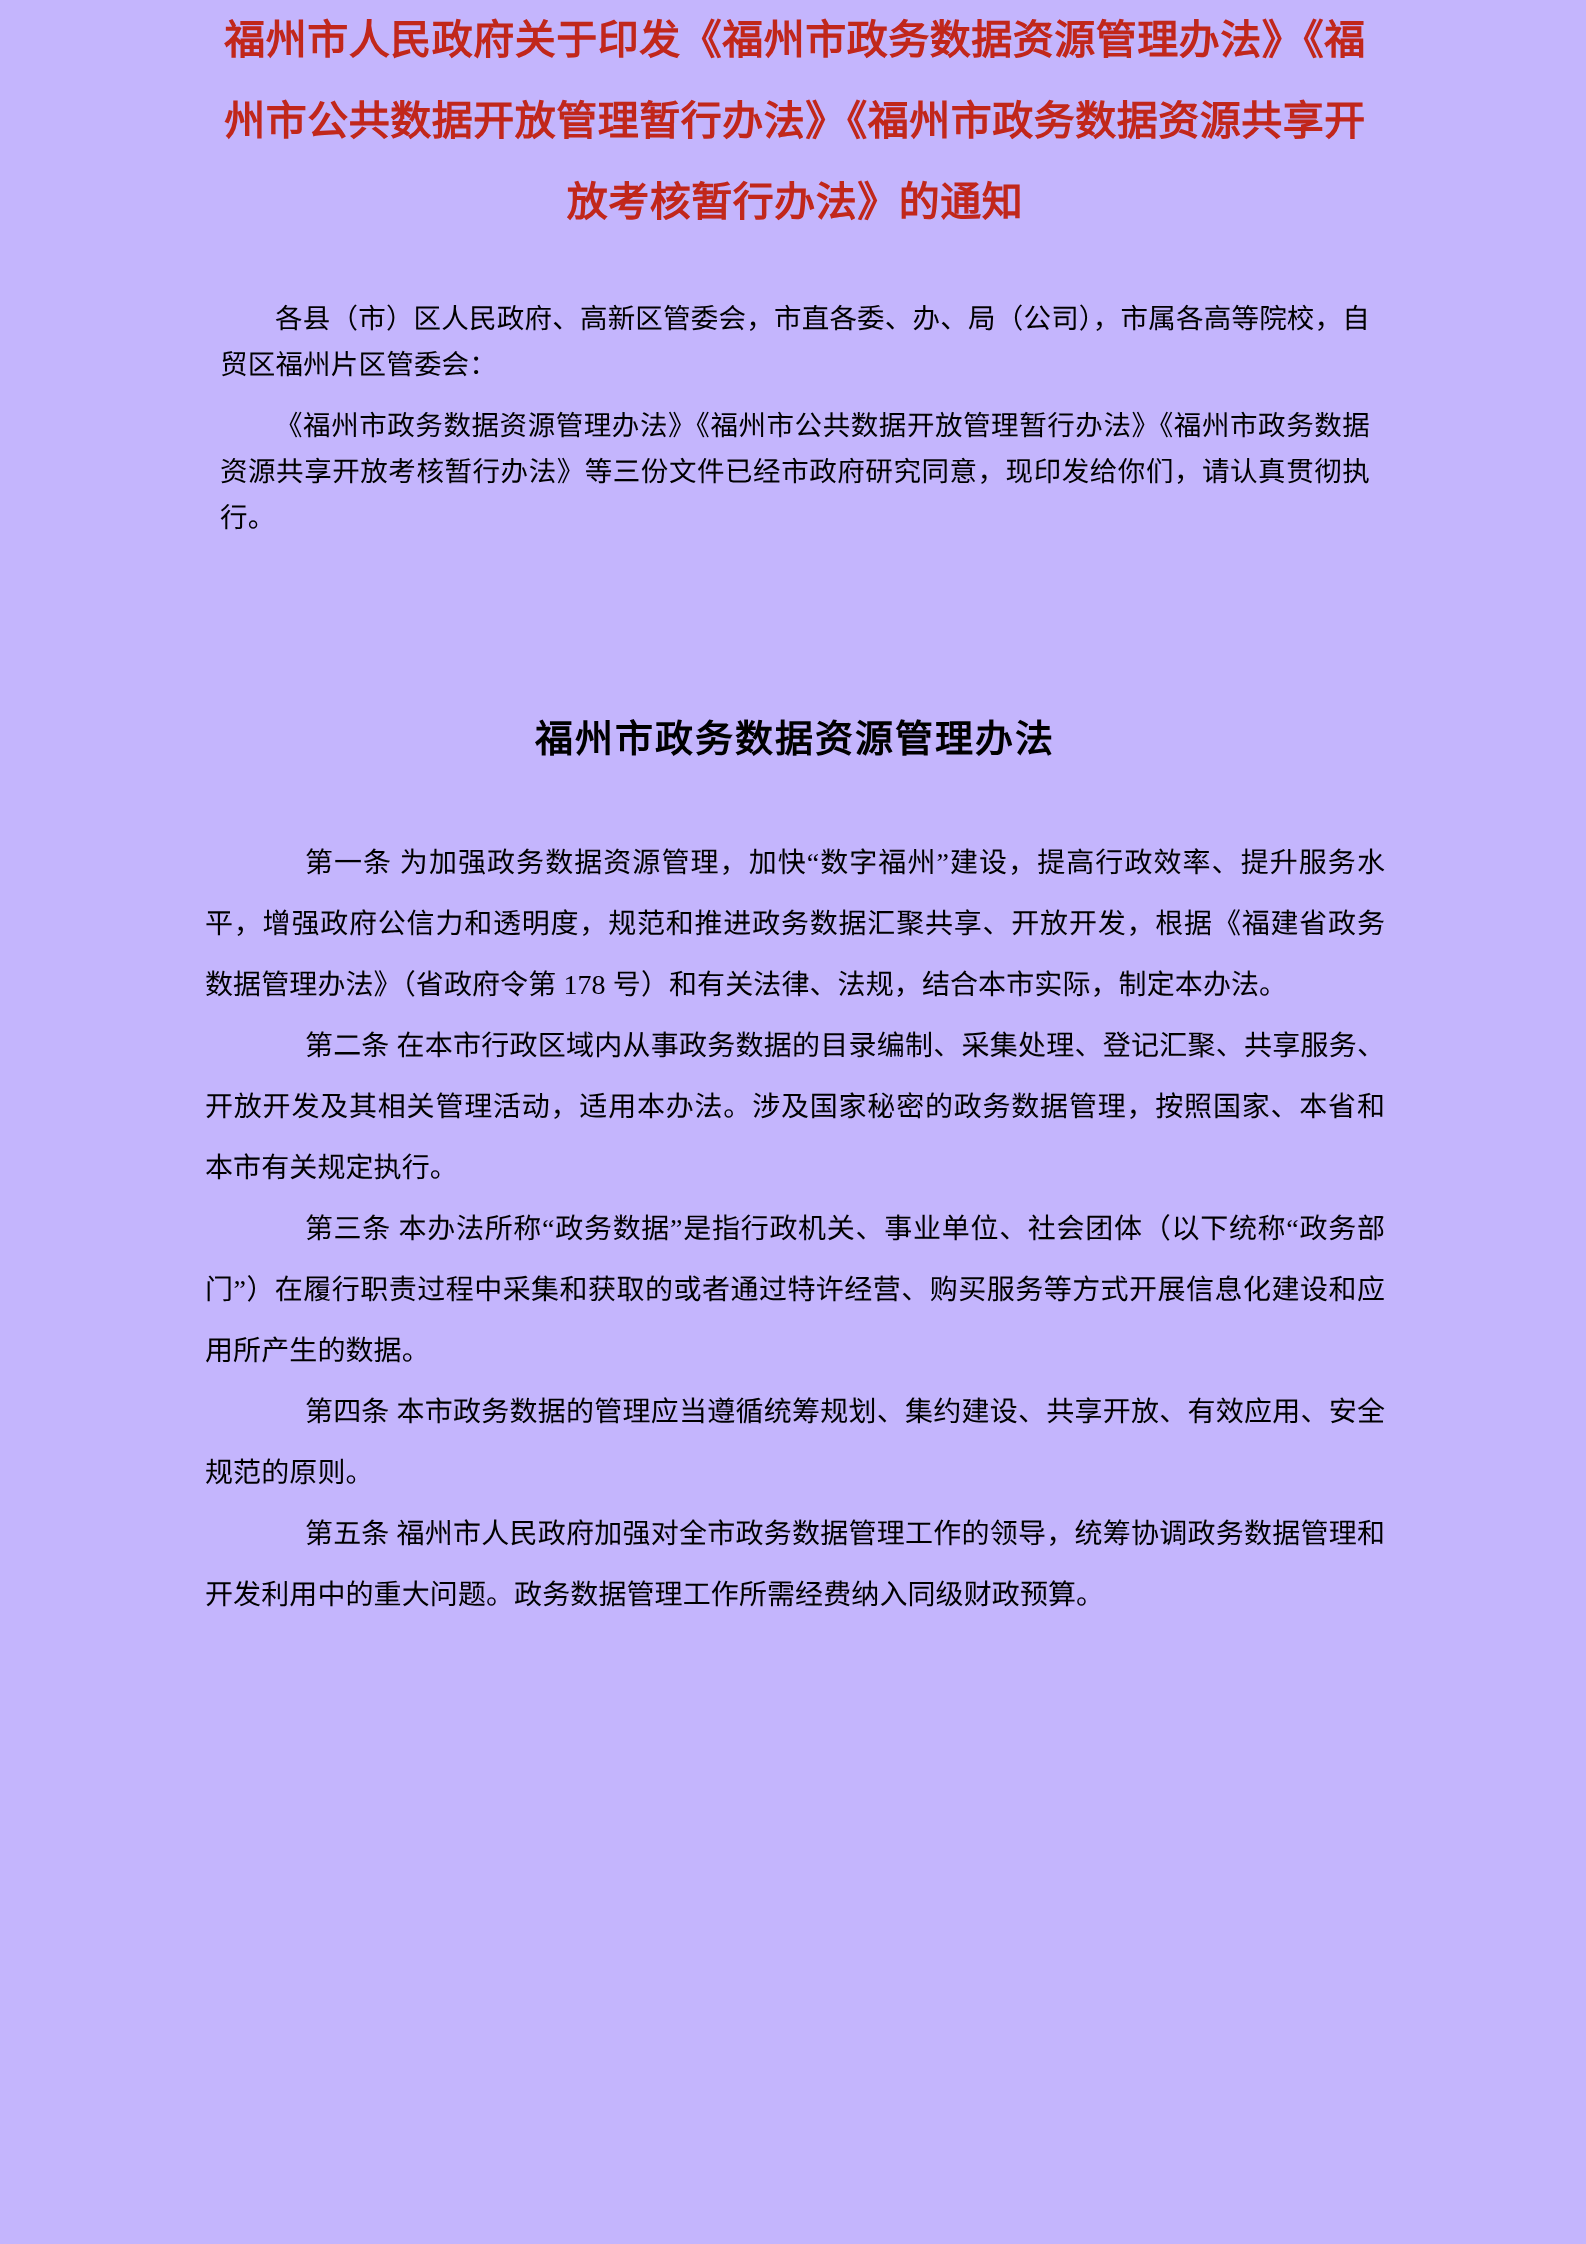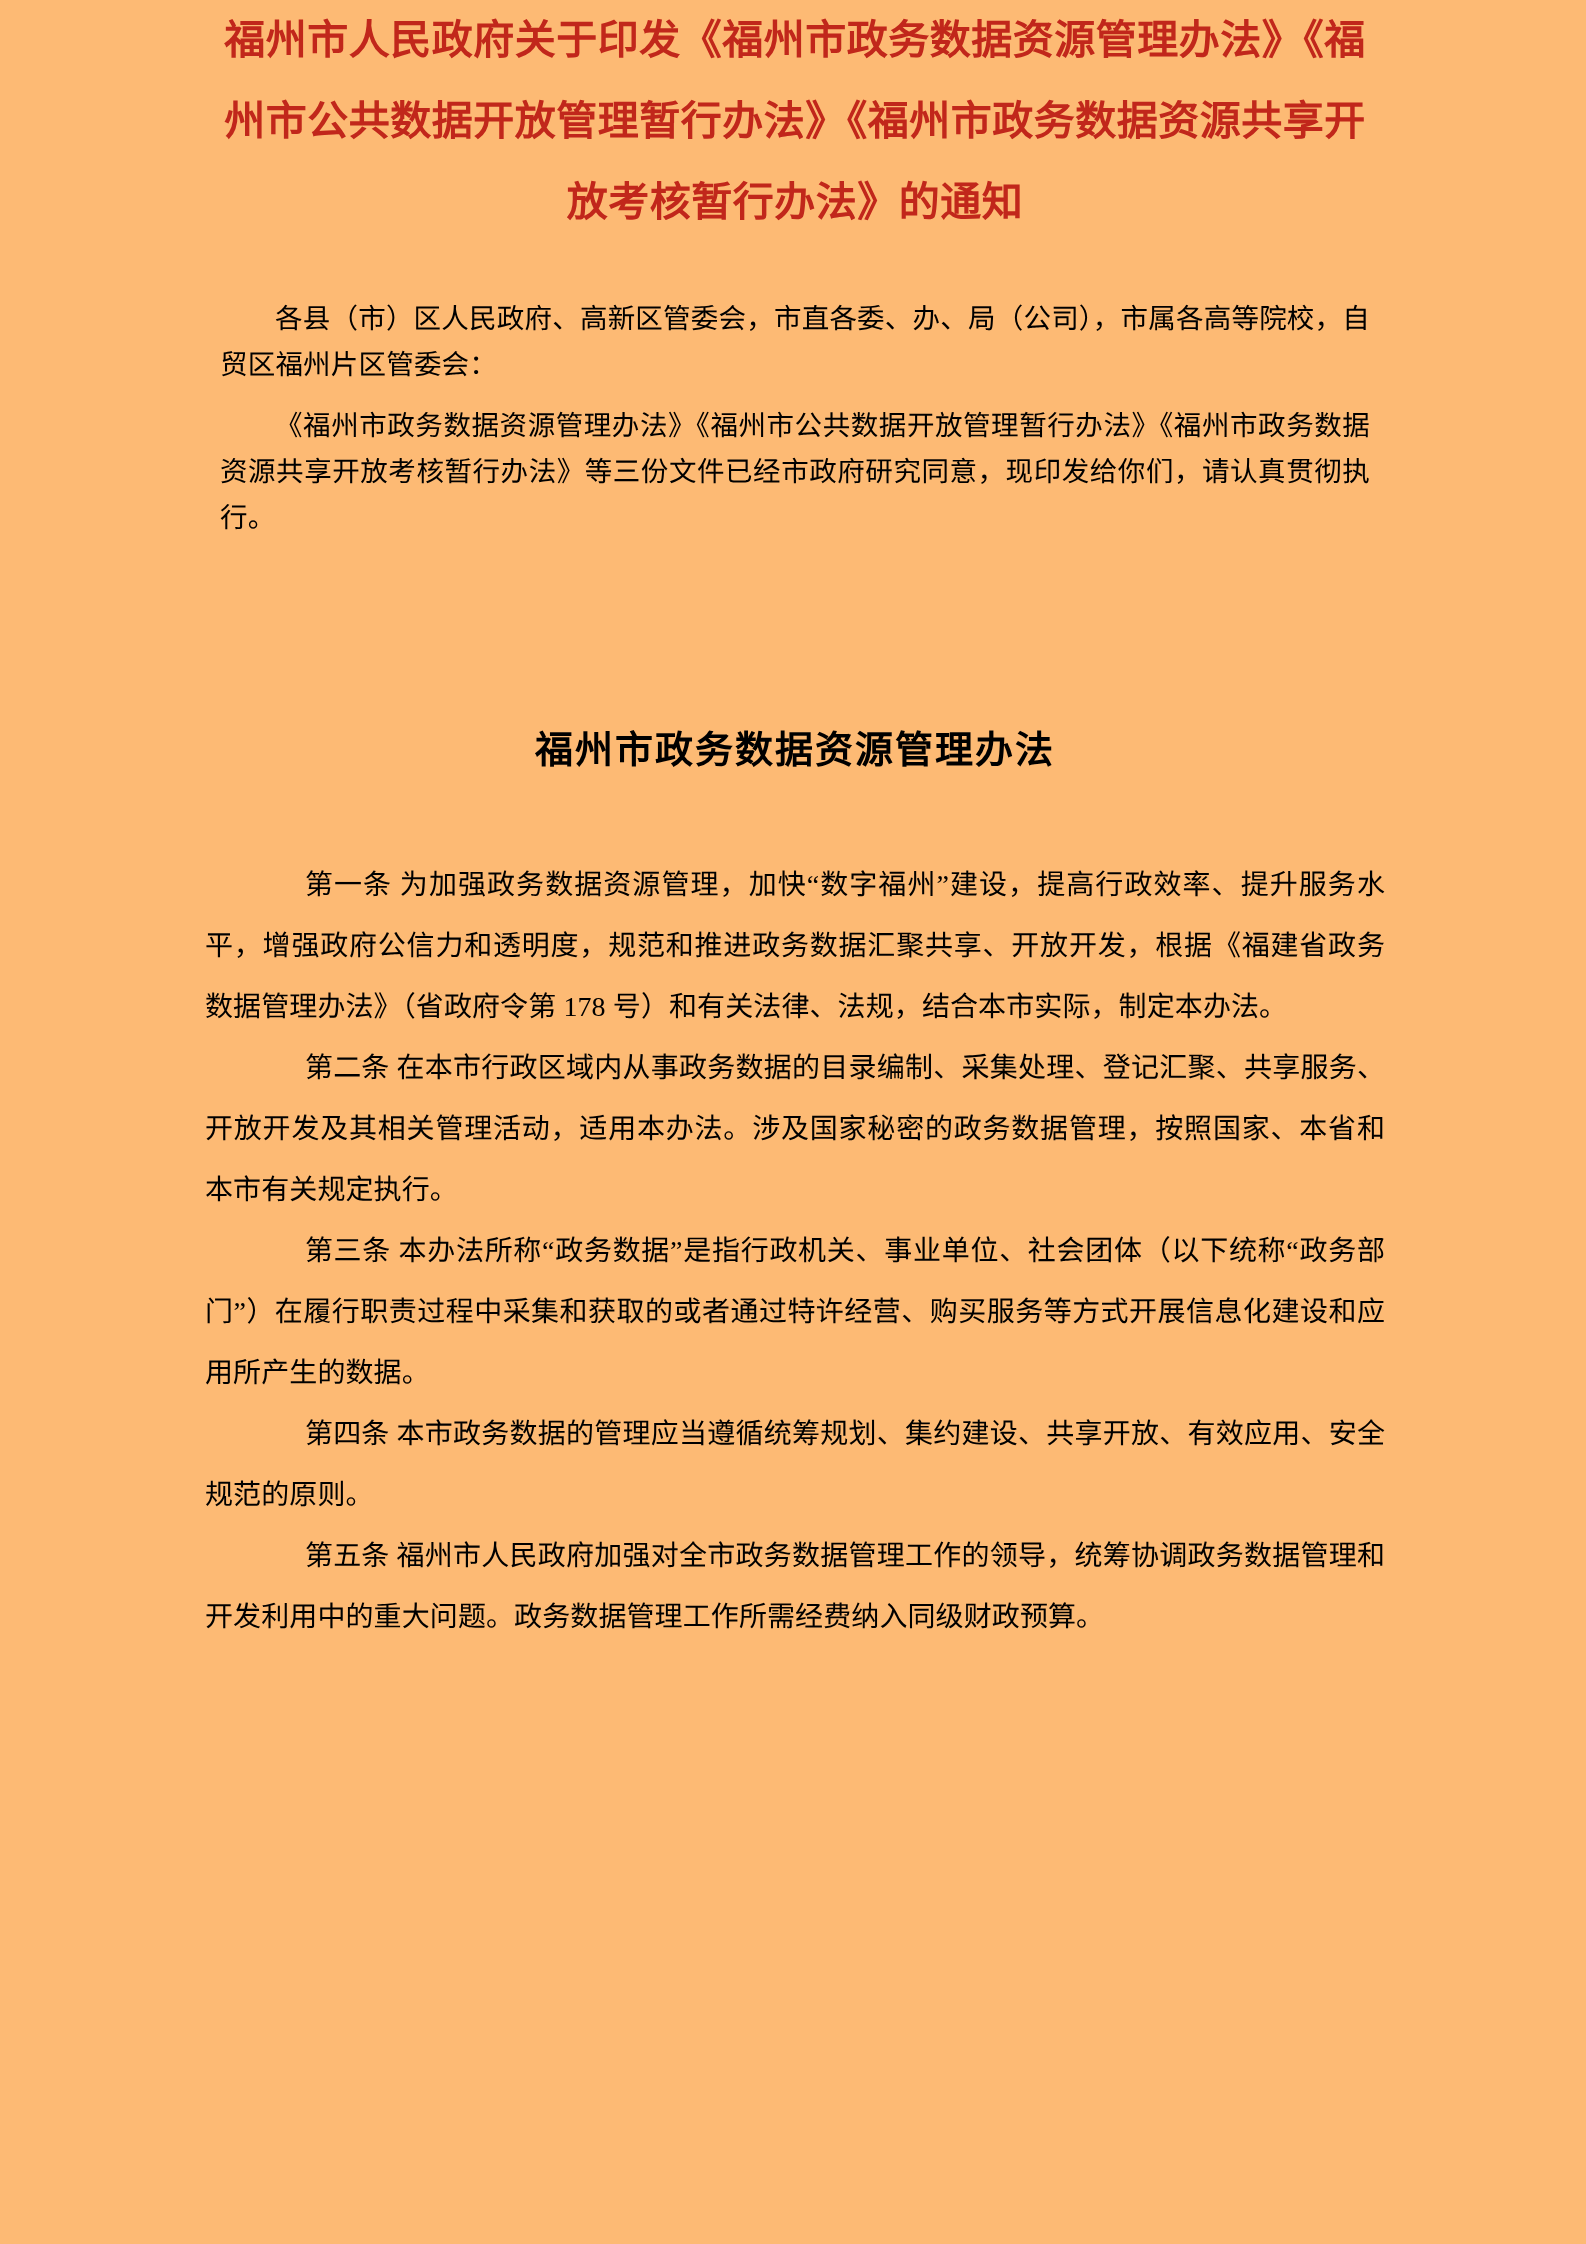--- a/index.html
+++ b/index.html
@@ -9,21 +9,21 @@
     background: #ffffff;
   }
   body {
     font-family: "Liberation Serif", "DejaVu Serif", serif;
     color: #000000;
   }
   .page {
     width: 1586px;
     height: 2244px;
     margin: 0 auto;
-    background: #fdba74;
+    background: #c4b5fd;
     position: relative;
     box-sizing: border-box;
     padding: 0;
     overflow: hidden;
   }
   .content {
     position: absolute;
     left: 205px;
     top: 0;
     width: 1180px;
@@ -66,21 +66,21 @@
     font-size: 27.5px;
     line-height: 46px;
     padding-right: 36px;
   }
   .sign-block .sign-line { display: block; }
   .sign-block .sign-date { display: block; letter-spacing: 0.5px; }
 
   
   .gap-big { height: 150px; }
   .section-title {
-    margin: 14px;
+    margin: 3px;
     padding: 0;
     text-align: center;
     font-family: "DejaVu Serif", "Liberation Serif", serif;
     font-weight: bold;
     font-size: 38px;
     line-height: 60px;
     letter-spacing: 2px;
   }
   .gap-after-section { height: 60px; }
 

